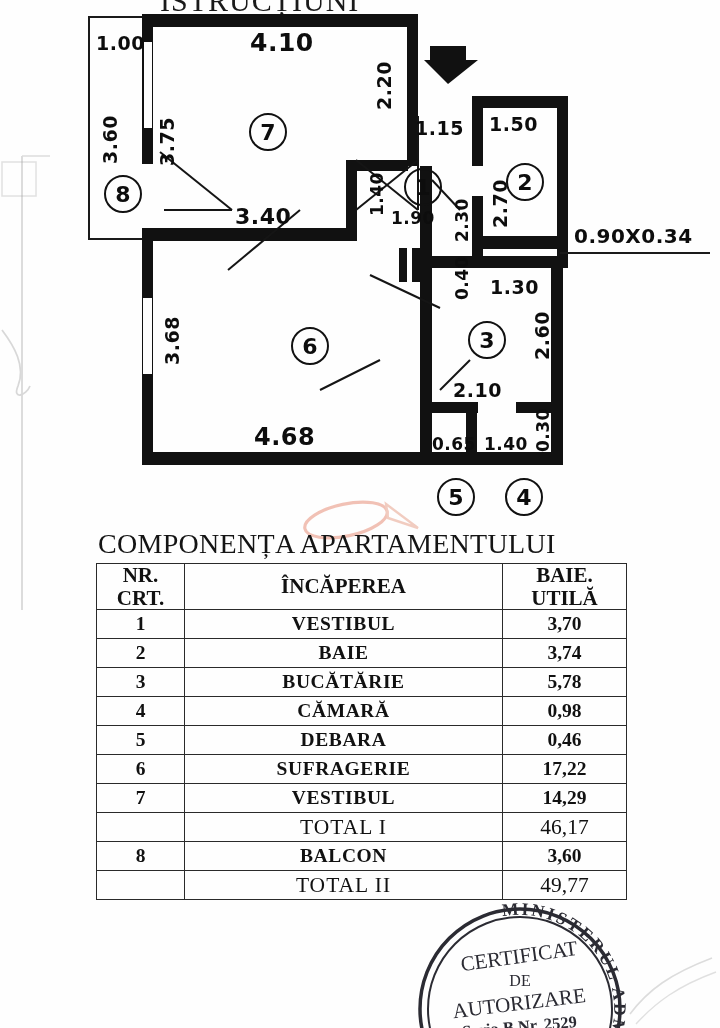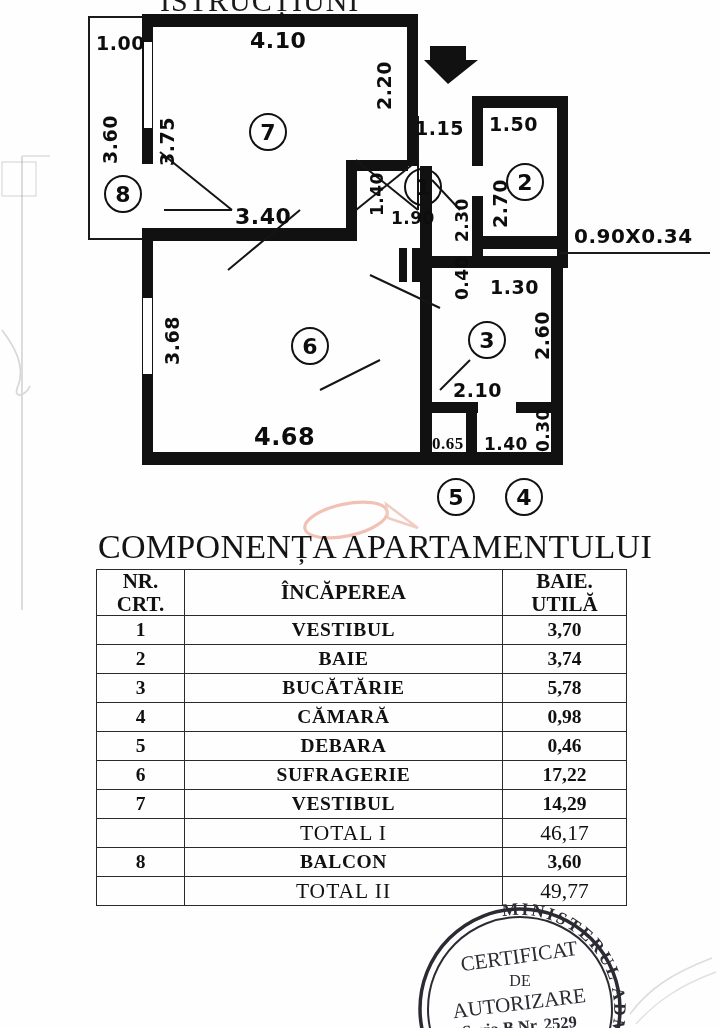--- a/index.html
+++ b/index.html
@@ -85,21 +85,21 @@
 
   
   #table-block {
     position: absolute;
     left: 96px;
     top: 528px;
     width: 530px;
   }
   #table-title {
     font-family: "Liberation Serif", serif;
-    font-size: 34px;
+    font-size: 28px;
     letter-spacing: 0.3px;
     white-space: nowrap;
     margin: 0 0 3px 2px;
     color: #141414;
   }
   table.comp {
     border-collapse: collapse;
     width: 530px;
     table-layout: fixed;
   }
@@ -227,38 +227,38 @@
         <line x1="216" y1="150" x2="278" y2="100"></line>
         <line x1="88" y1="210" x2="160" y2="150"></line>
         <line x1="292" y1="120" x2="320" y2="150"></line>
         <line x1="230" y1="215" x2="300" y2="248"></line>
         <line x1="180" y1="330" x2="240" y2="300"></line>
         <line x1="300" y1="330" x2="330" y2="300"></line>
       </g>
     </svg>
 
     <div class="dim" style="left:96px; top:32px;">1.00</div>
-    <div class="dim" style="left:250px; top:28px; font-size:22px;">4.10</div>
+    <div class="dim" style="left:250px; top:28px; font-size:25px;">4.10</div>
     <div class="dim v" style="left:373px; top:110px;">2.20</div>
     <div class="dim v" style="left:99px; top:164px;">3.60</div>
     <div class="dim v" style="left:156px; top:166px;">3.75</div>
     <div class="dim" style="left:415px; top:117px;">1.15</div>
     <div class="dim" style="left:489px; top:113px;">1.50</div>
     <div class="dim v" style="left:489px; top:228px;">2.70</div>
     <div class="dim" style="left:235px; top:204px; font-size:22px;">3.40</div>
     <div class="dim v" style="left:367px; top:216px; font-size:17px;">1.40</div>
     <div class="dim" style="left:391px; top:208px; font-size:17px;">1.90</div>
     <div class="dim v" style="left:452px; top:242px; font-size:17px;">2.30</div>
     <div class="dim v" style="left:452px; top:300px; font-size:17px;">0.40</div>
     <div class="dim" style="left:490px; top:276px;">1.30</div>
     <div class="dim v" style="left:531px; top:360px;">2.60</div>
     <div class="dim v" style="left:161px; top:365px;">3.68</div>
     <div class="dim" style="left:453px; top:379px;text-align:center;">2.10</div>
     <div class="dim" style="left:254px; top:423px; font-size:24px;">4.68</div>
-    <div class="dim" style="left:432px; top:434px; font-size:17px;font-family:Liberation Serif, serif;">0.65</div>
+    <div class="dim" style="left:432px; top:434px; font-size:17px;">0.65</div>
     <div class="dim" style="left:484px; top:434px; font-size:17px;">1.40</div>
     <div class="dim v" style="left:533px; top:452px; font-size:17px;">0.30</div>
 
     <div class="marker" style="left:404px; top:168px;">1</div>
     <div class="marker" style="left:506px; top:163px;">2</div>
     <div class="marker" style="left:468px; top:321px;">3</div>
     <div class="marker" style="left:505px; top:478px;">4</div>
     <div class="marker" style="left:437px; top:478px;">5</div>
     <div class="marker" style="left:291px; top:327px;">6</div>
     <div class="marker" style="left:249px; top:113px;">7</div>

